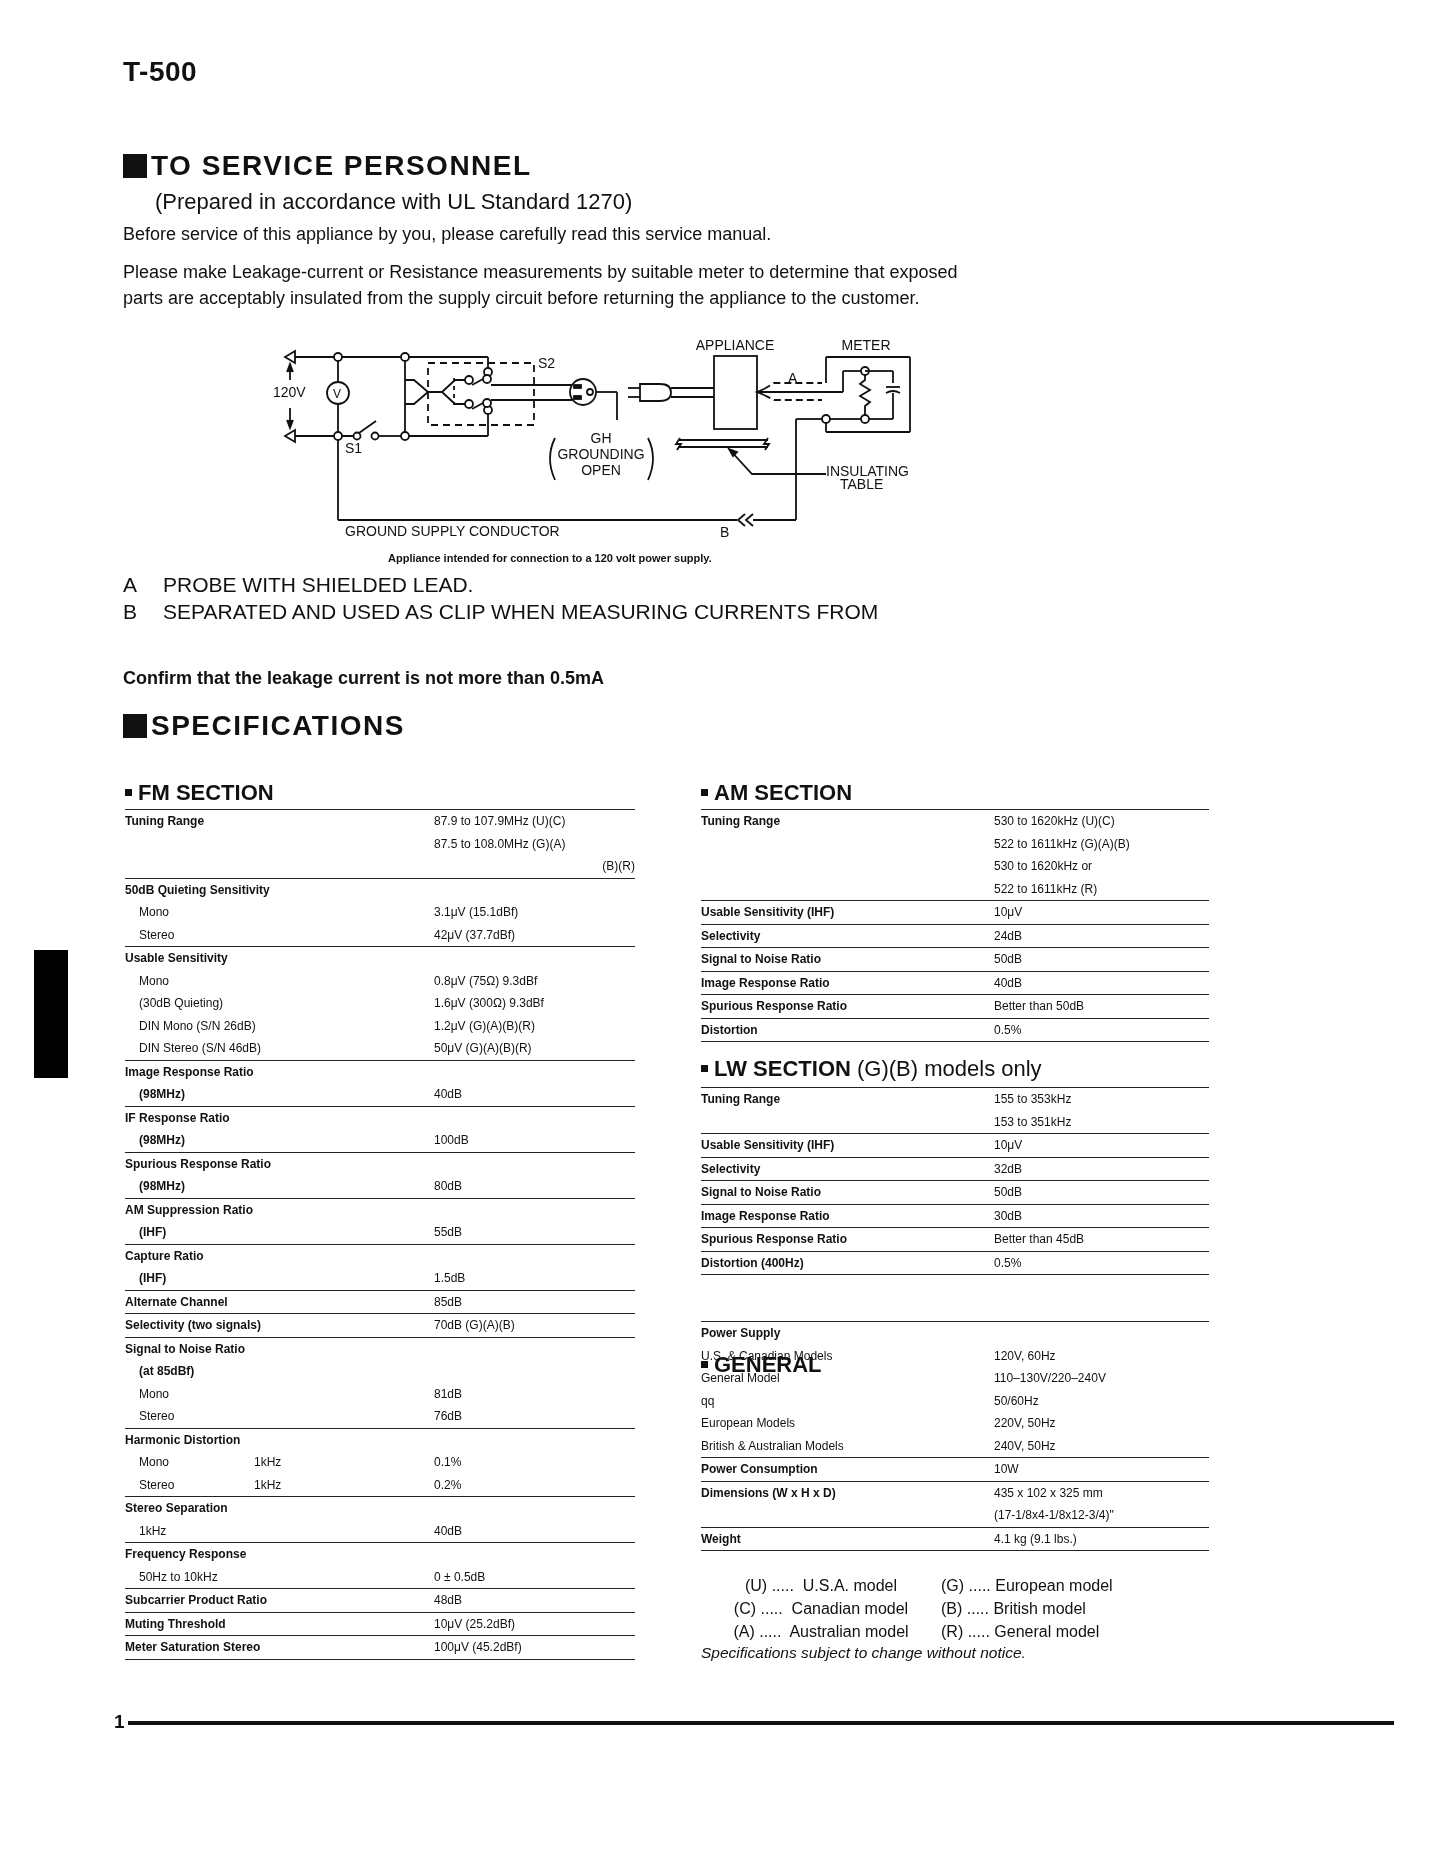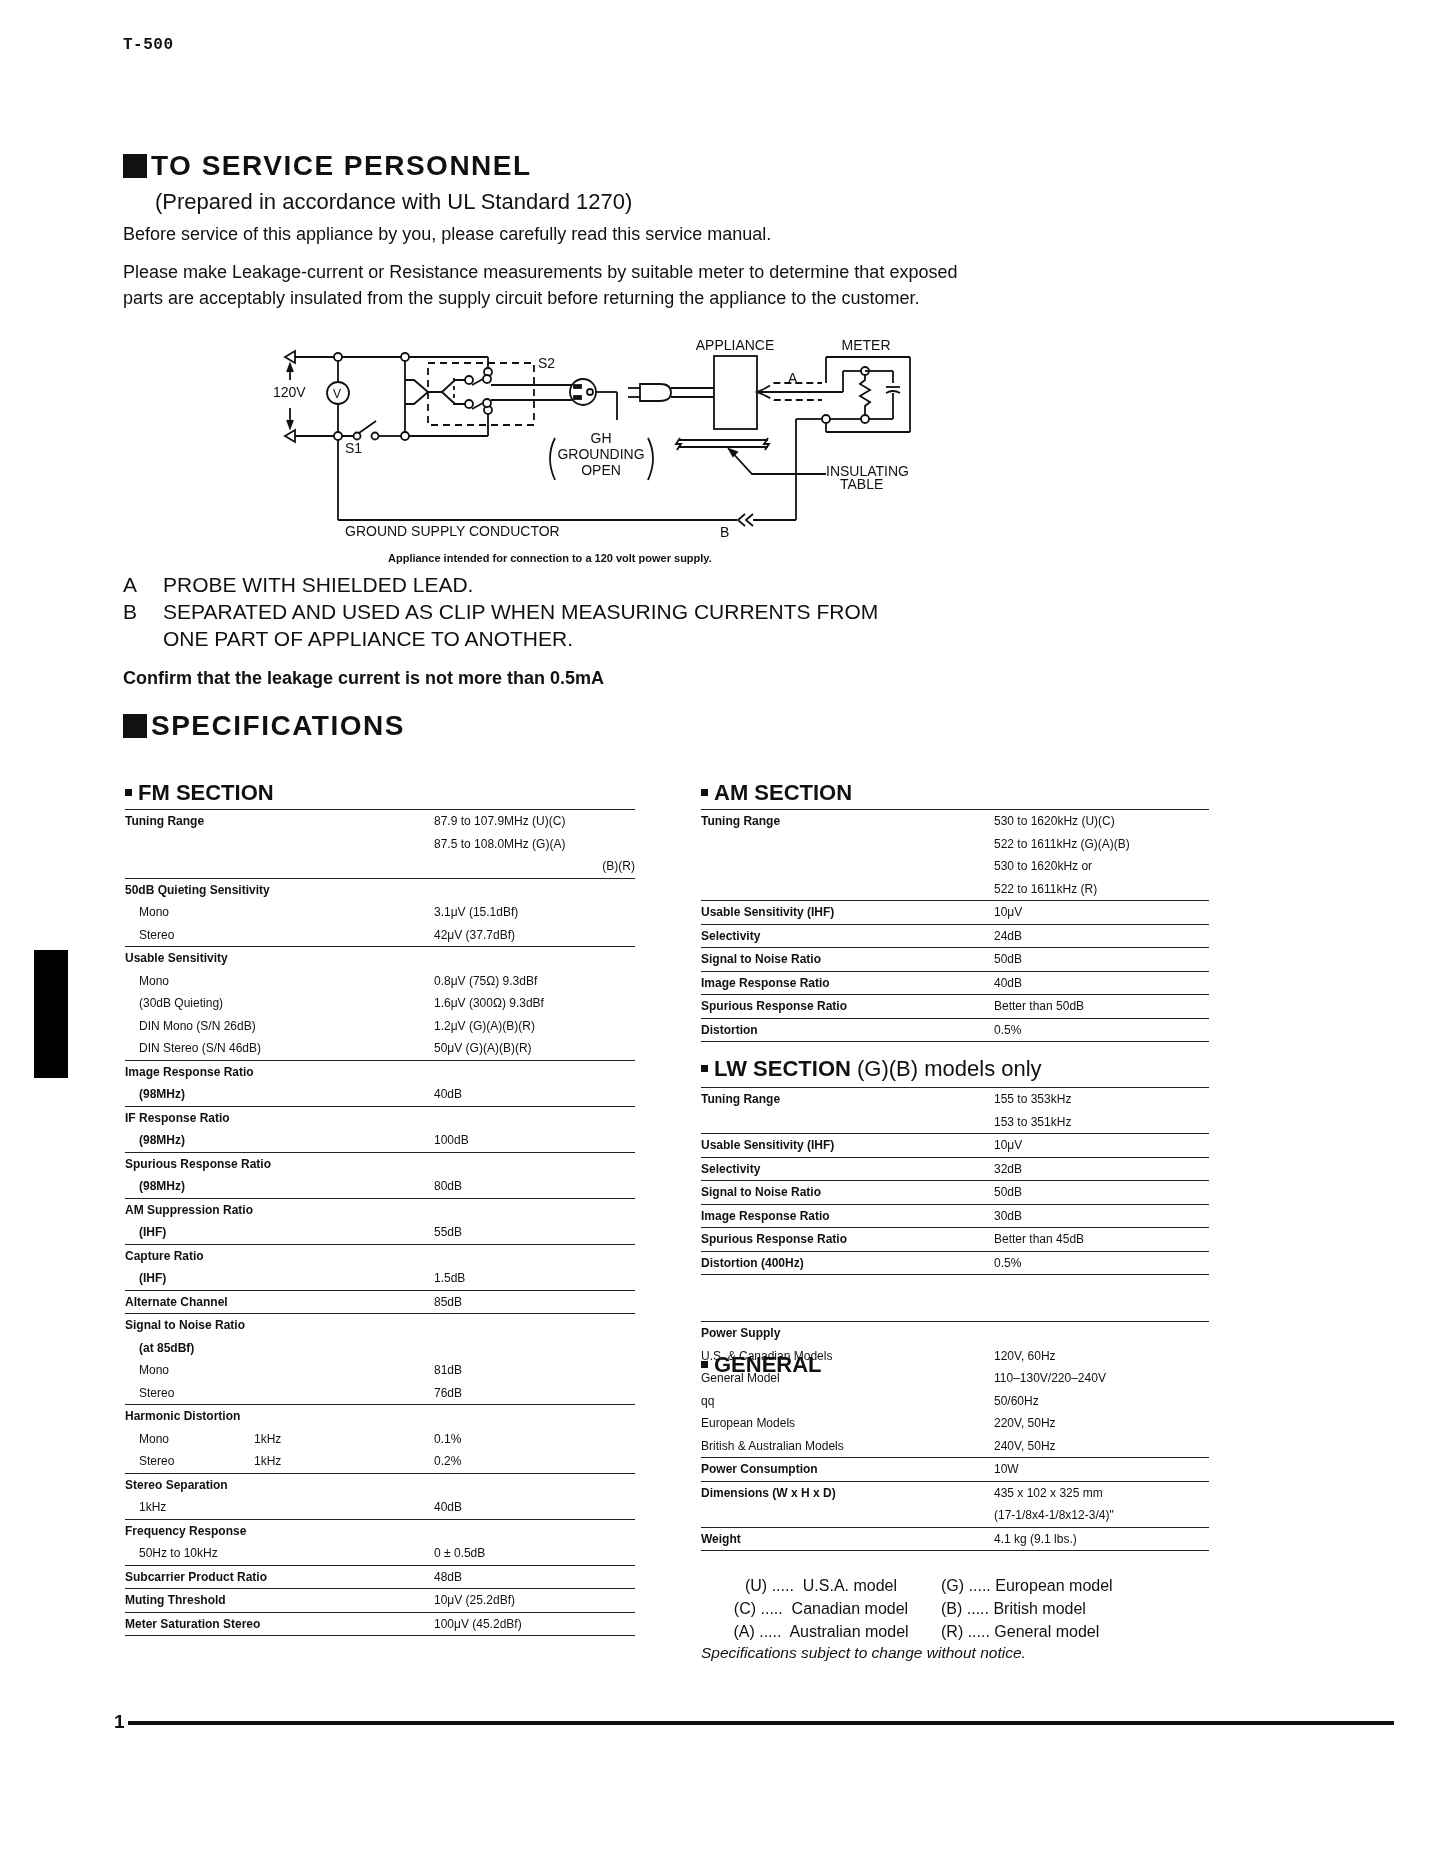--- a/index.html
+++ b/index.html
@@ -1,18 +1,18 @@
 <!DOCTYPE html>
 <html><head>
 <meta charset="utf-8">
 <style>
   html, body { margin:0; padding:0; background:#fff; }
   body { width:1445px; height:1864px; position:relative; overflow:hidden; color:#111; font-family:"Liberation Sans", sans-serif; }
   .abs { position:absolute; }
-  .model { left:123px; top:36px; font-weight:bold; font-size:16px; letter-spacing:0.5px;font-family:Liberation Mono, monospace; }
+  .model { left:123px; top:56px; font-weight:bold; font-size:28px; letter-spacing:0.5px; }
   .h1 { font-weight:bold; font-size:28px; letter-spacing:1.5px; display:flex; align-items:center; }
   .h1 .sq { display:inline-block; width:24px; height:24px; background:#111; margin-right:4px; }
   .sub { font-size:22px; }
   .p { font-size:18px; line-height:25px; }
   .bold { font-weight:bold; }
   .notes { font-size:21px; line-height:27px; }
   .notes .row { display:flex; }
   .notes .k { width:40px; }
   .sec-title { font-weight:bold; font-size:22px; }
   .sec-title .b { display:inline-block; width:7px; height:7px; background:#111; margin-right:6px; vertical-align:middle; position:relative; top:-2px; }
@@ -171,24 +171,20 @@
 
 <div class="abs notes" style="left:123px; top:571px;">
   <div class="row">
     <span class="k">A</span>
     <span>PROBE WITH SHIELDED LEAD.</span>
   </div>
   <div class="row">
     <span class="k">B</span>
     <span>SEPARATED AND USED AS CLIP WHEN MEASURING CURRENTS FROM</span>
   </div>
-  <div class="row">
-    <span class="k"></span>
-    <span>ONE PART OF APPLIANCE TO ANOTHER.</span>
-  </div>
 </div>
 <div class="abs bold p" style="left:123px; top:666px;">Confirm that the leakage current is not more than 0.5mA</div>
 
 <div class="abs h1" style="left:123px; top:710px;">
   <span class="sq"></span>
   <span>SPECIFICATIONS</span>
 </div>
 
 <div class="abs sidebar-bar"></div>
 
@@ -289,20 +285,24 @@
         <td></td>
       </tr>
   <tr class="grp">
         <td class="ind lbl-b">(IHF)</td>
         <td>1.5dB</td>
       </tr>
 
   <tr class="grp">
         <td class="lbl-b">Alternate Channel</td>
         <td>85dB</td>
+      </tr>
+  <tr class="grp">
+        <td class="lbl-b">Selectivity (two signals)</td>
+        <td>70dB (G)(A)(B)</td>
       </tr>
 
   <tr>
         <td class="lbl-b">Signal to Noise Ratio</td>
         <td></td>
       </tr>
   <tr>
         <td class="ind lbl-b">(at 85dBf)</td>
         <td></td>
       </tr>

